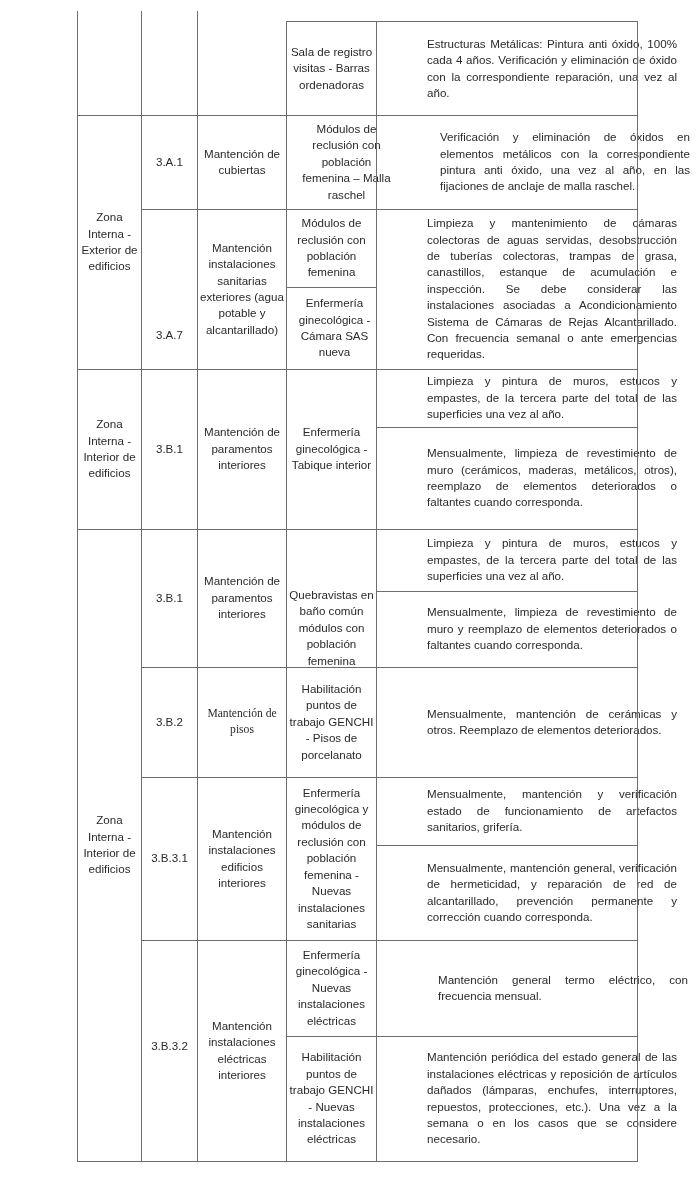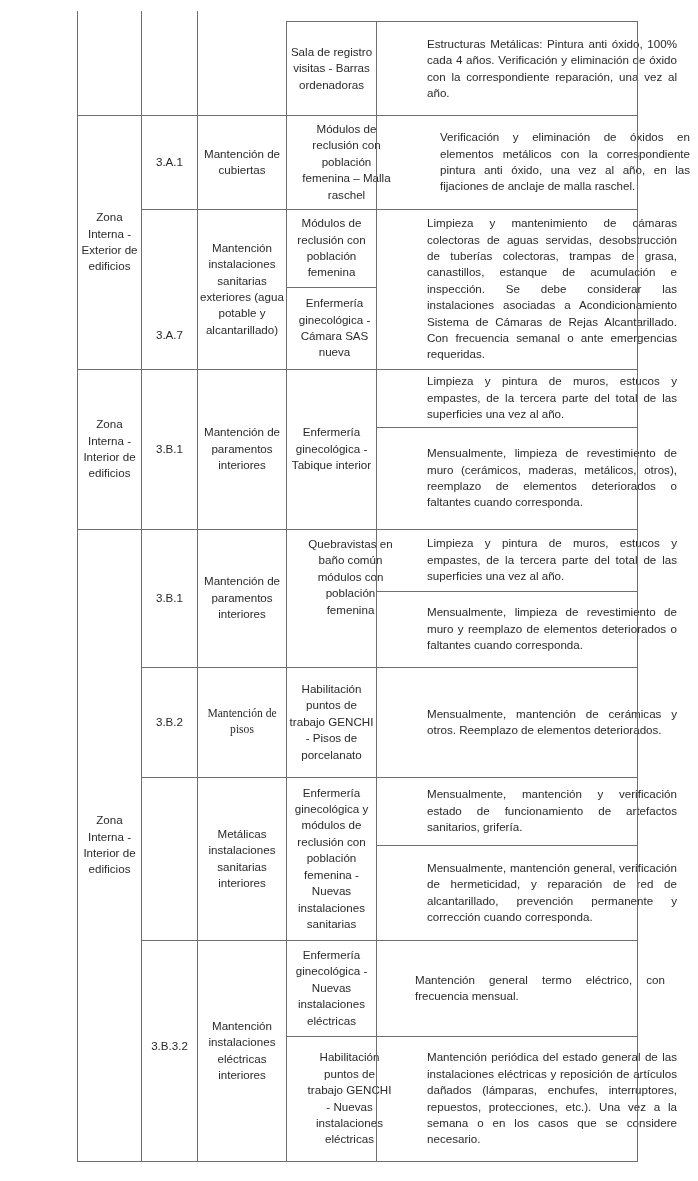--- a/index.html
+++ b/index.html
@@ -82,21 +82,21 @@
   <div class="cell c" style="left:78px;top:529px;width:63px;height:632px;">
     <span>Zona Interna - Interior de edificios</span>
   </div>
 
   <div class="cell c" style="left:142px;top:529px;width:55px;height:138px;">
     <span>3.B.1</span>
   </div>
   <div class="cell c" style="left:198px;top:529px;width:88px;height:138px;">
     <span>Mantención de paramentos interiores</span>
   </div>
-  <div class="cell c" style="left:287px;top:508px;width:89px;height:138px;margin-left:19px;">
+  <div class="cell c" style="left:287px;top:559px;width:89px;height:138px;">
     <span>Quebravistas en baño común módulos con población femenina</span>
   </div>
   <div class="cell j" style="left:377px;top:529px;width:260px;height:62px;">
     <span>Limpieza y pintura de muros, estucos y empastes, de la tercera parte del total de las superficies una vez al año.</span>
   </div>
   <div class="cell j" style="left:377px;top:591px;width:260px;height:76px;">
     <span>Mensualmente, limpieza de revestimiento de muro y reemplazo de elementos deteriorados o faltantes cuando corresponda.</span>
   </div>
 
   <div class="cell c" style="left:142px;top:667px;width:55px;height:110px;">
@@ -105,46 +105,49 @@
   <div class="cell c" style="left:198px;top:667px;width:88px;height:110px;font-family:Liberation Serif, serif;">
     <span>Mantención de pisos</span>
   </div>
   <div class="cell c" style="left:287px;top:667px;width:89px;height:110px;">
     <span>Habilitación puntos de trabajo GENCHI - Pisos de porcelanato</span>
   </div>
   <div class="cell j" style="left:377px;top:667px;width:260px;height:110px;">
     <span>Mensualmente, mantención de cerámicas y otros. Reemplazo de elementos deteriorados.</span>
   </div>
 
+  <div class="cell c" style="left:142px;top:777px;width:55px;height:163px;">
+    <span>3.B.3.1</span>
+  </div>
   <div class="cell c" style="left:198px;top:777px;width:88px;height:163px;">
-    <span>Metálicas instalaciones sanitarias interiores</span>
+    <span>Mantención instalaciones edificios interiores</span>
   </div>
   <div class="cell c" style="left:287px;top:777px;width:89px;height:163px;">
     <span>Enfermería ginecológica y módulos de reclusión con población femenina - Nuevas instalaciones sanitarias</span>
   </div>
   <div class="cell j" style="left:377px;top:777px;width:260px;height:68px;">
     <span>Mensualmente, mantención y verificación estado de funcionamiento de artefactos sanitarios, grifería.</span>
   </div>
   <div class="cell j" style="left:377px;top:845px;width:260px;height:95px;">
     <span>Mensualmente, mantención general, verificación de hermeticidad, y reparación de red de alcantarillado, prevención permanente y corrección cuando corresponda.</span>
   </div>
 
   <div class="cell c" style="left:142px;top:936px;width:55px;height:221px;">
     <span>3.B.3.2</span>
   </div>
   <div class="cell c" style="left:198px;top:940px;width:88px;height:221px;">
     <span>Mantención instalaciones eléctricas interiores</span>
   </div>
   <div class="cell c" style="left:287px;top:940px;width:89px;height:96px;">
     <span>Enfermería ginecológica - Nuevas instalaciones eléctricas</span>
   </div>
-  <div class="cell c" style="left:287px;top:1036px;width:89px;height:125px;margin-left:18px;">
+  <div class="cell c" style="left:287px;top:1036px;width:89px;height:125px;">
     <span>Habilitación puntos de trabajo GENCHI - Nuevas instalaciones eléctricas</span>
   </div>
-  <div class="cell j" style="left:365px;top:940px;width:260px;height:96px;align-items:center;">
+  <div class="cell j" style="left:388px;top:940px;width:260px;height:96px;align-items:center;">
     <span>Mantención general termo eléctrico, con frecuencia mensual.</span>
   </div>
   <div class="cell j" style="left:377px;top:1036px;width:260px;height:125px;">
     <span>Mantención periódica del estado general de las instalaciones eléctricas y reposición de artículos dañados (lámparas, enchufes, interruptores, repuestos, protecciones, etc.). Una vez a la semana o en los casos que se considere necesario.</span>
   </div>
 
   <div class="vl" style="left:77px;top:11px;height:1151px;"></div>
   <div class="vl" style="left:141px;top:11px;height:1151px;"></div>
   <div class="vl" style="left:197px;top:11px;height:1151px;"></div>
   <div class="vl" style="left:286px;top:21px;height:1141px;"></div>

